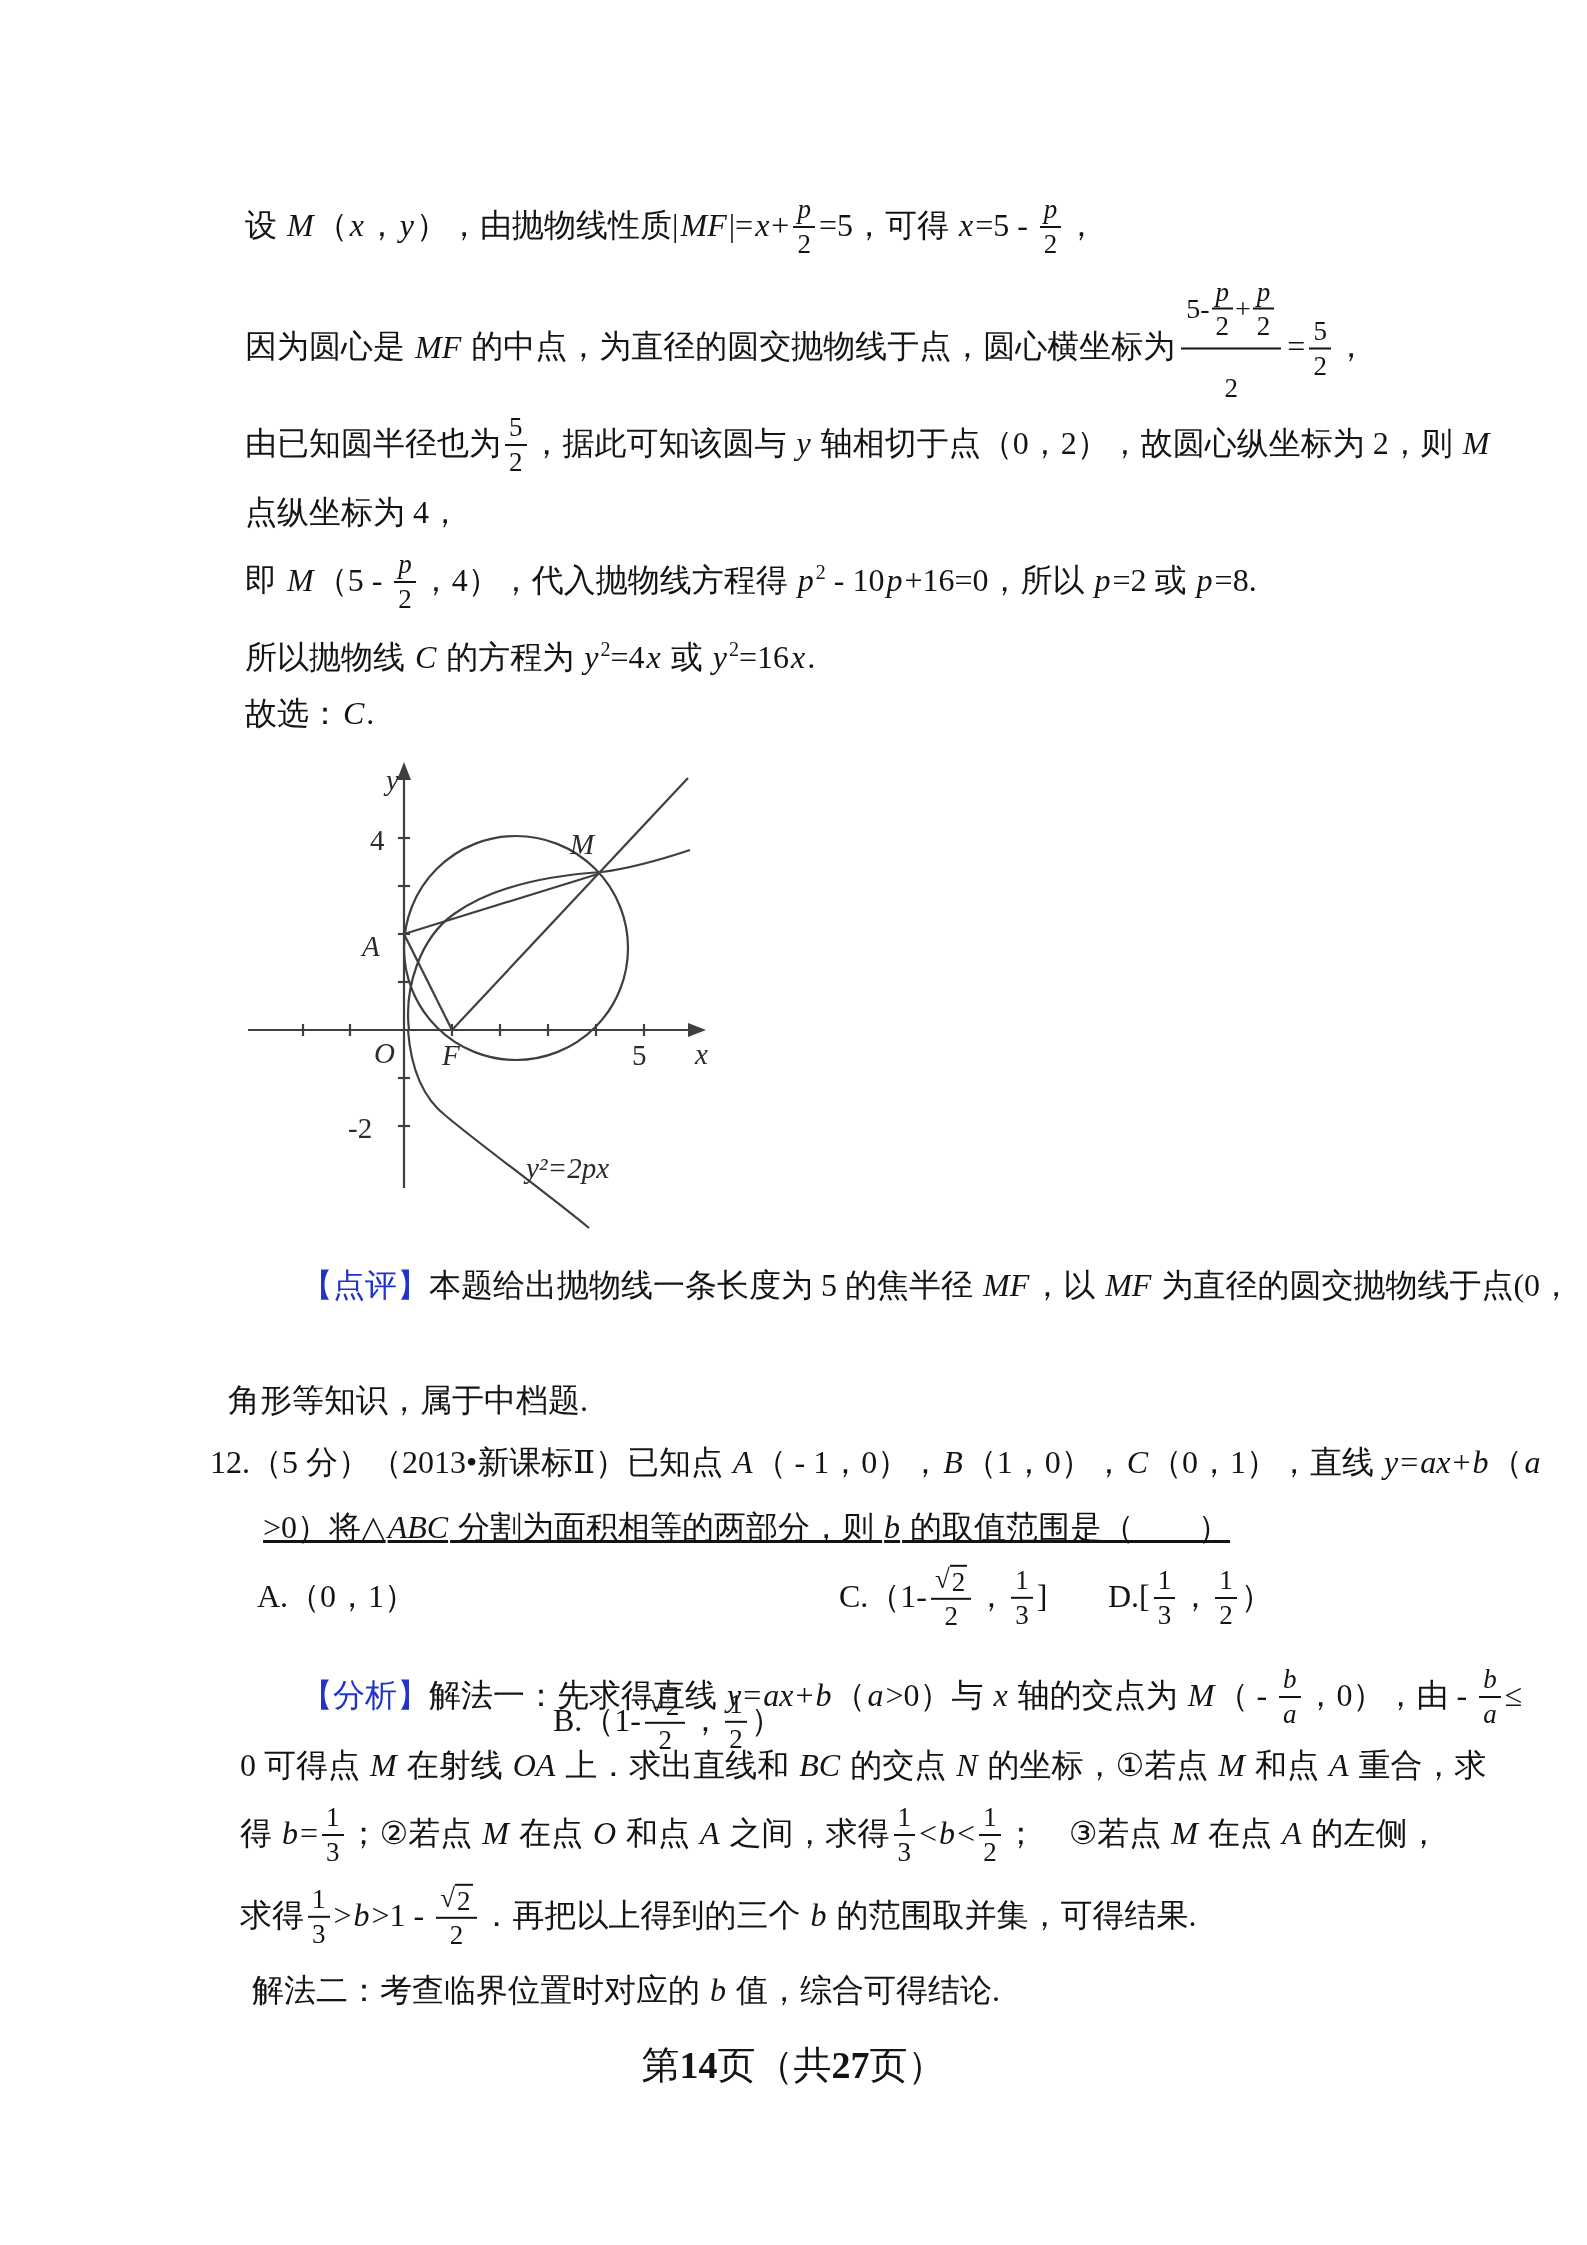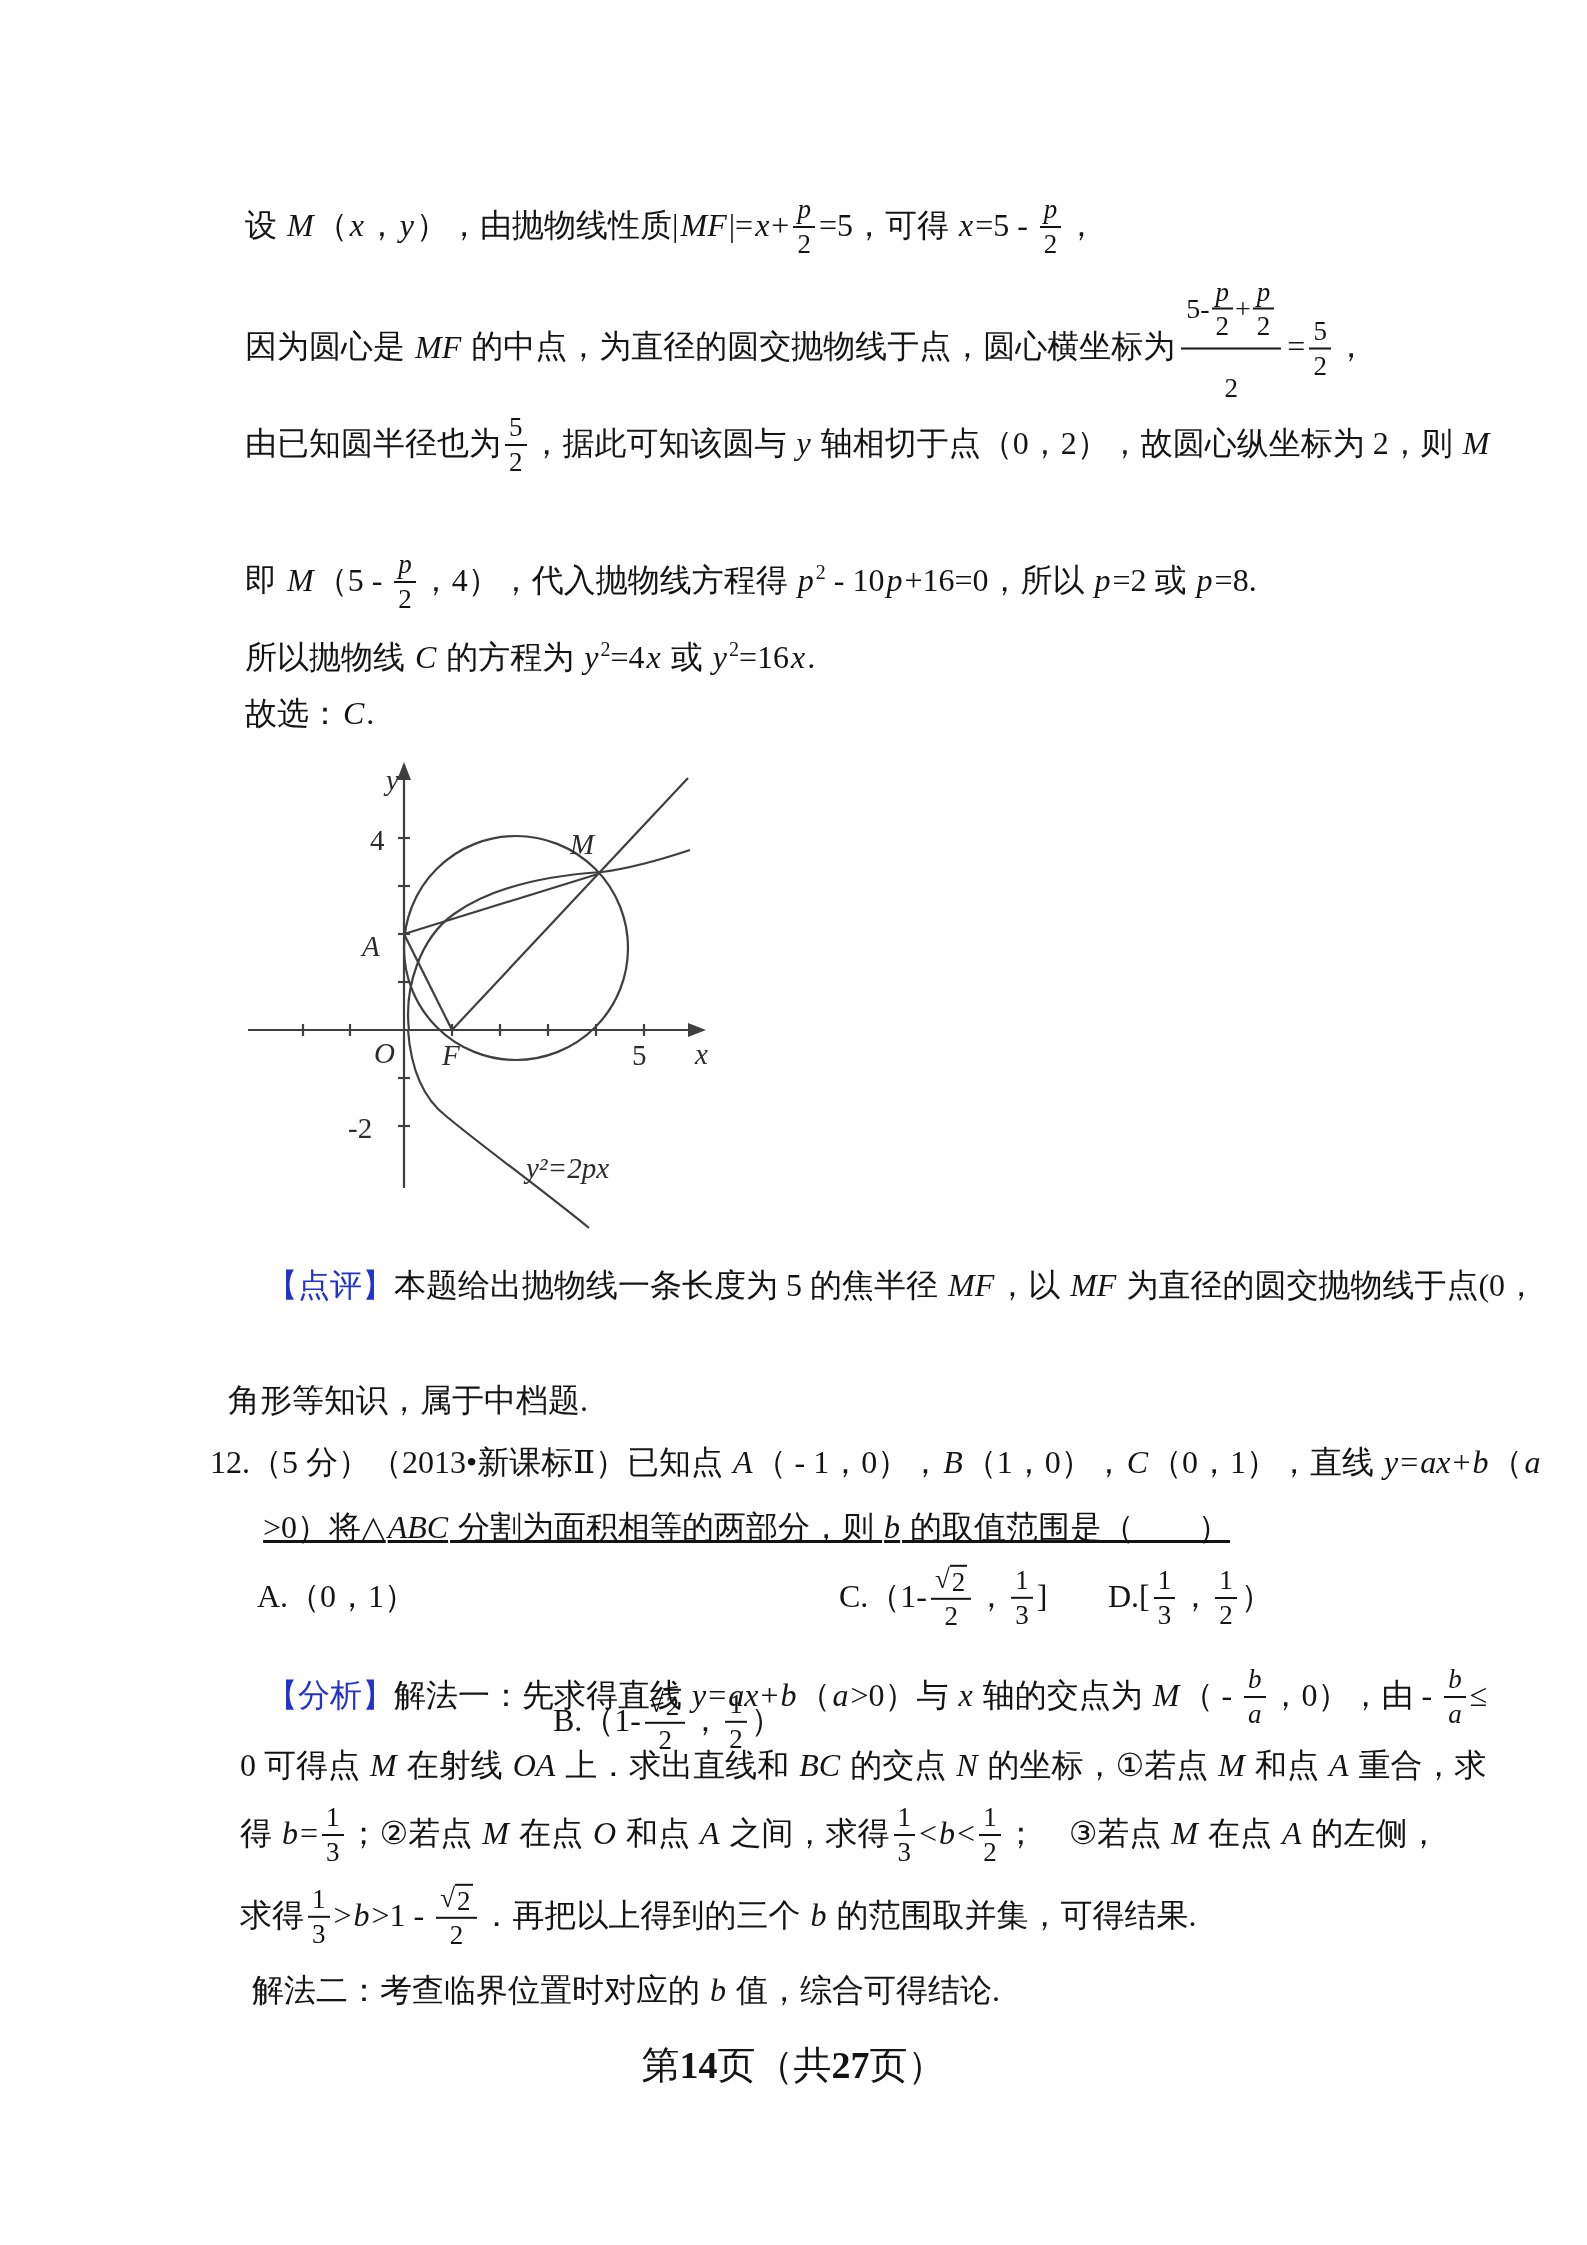--- a/index.html
+++ b/index.html
@@ -9,21 +9,21 @@
     color:#141414;overflow:hidden;
   }
   .page{position:absolute;inset:0;}
   .line{
     position:absolute;white-space:nowrap;font-size:32px;line-height:74px;
     transform:translateY(-50%);
   }
   .tk{font-style:normal;}
   .var{font-style:italic;font-family:"Liberation Serif","DejaVu Serif",serif;padding:0 2px;}
   sup{font-size:20px;line-height:0;vertical-align:super;}
-  .badge{color:#2233cc;}
+  .badge{color:#2233cc;margin-left:35px;}
   .bnum{font-weight:bold;}
   
   .frac{
     display:inline-block;vertical-align:middle;text-align:center;
     font-size:27px;line-height:1.12;margin:0 4px;position:relative;top:-2px;
   }
   .frac .fn{display:block;border-bottom:2px solid #141414;padding:0 4px 1px;}
   .frac .fd{display:block;padding-top:1px;}
   .it{font-style:italic;}
   
@@ -56,20 +56,21 @@
             <span class="fn it">p</span>
             <span class="fd">2</span>
           </span>
           <span class="tk">+</span>
           <span class="frac">
             <span class="fn it">p</span>
             <span class="fd">2</span>
           </span>
         </span><span class="bfd">2</span></span><span class="tk">=</span><span class="frac"><span class="fn">5</span><span class="fd">2</span></span><span class="tk">，</span></div>
   <div class="line" style="left:245px;top:443px;"><span class="tk">由已知圆半径也为</span><span class="frac"><span class="fn">5</span><span class="fd">2</span></span><span class="tk">，据此可知该圆与 </span><span class="var">y</span><span class="tk"> 轴相切于点（0，2），故圆心纵坐标为 2，则 </span><span class="var">M</span></div>
+  <div class="line" style="left:245px;top:512px;"><span class="tk">点纵坐标为 4，</span></div>
   <div class="line" style="left:245px;top:580px;"><span class="tk">即 </span><span class="var">M</span><span class="tk">（5 - </span><span class="frac"><span class="fn it">p</span><span class="fd">2</span></span><span class="tk">，4），代入抛物线方程得 </span><span class="var">p</span><sup>2</sup><span class="tk"> - 10</span><span class="var">p</span><span class="tk">+16=0，所以 </span><span class="var">p</span><span class="tk">=2 或 </span><span class="var">p</span><span class="tk">=8.</span></div>
   <div class="line" style="left:245px;top:657px;"><span class="tk">所以抛物线 </span><span class="var">C</span><span class="tk"> 的方程为 </span><span class="var">y</span><sup>2</sup><span class="tk">=4</span><span class="var">x</span><span class="tk"> 或 </span><span class="var">y</span><sup>2</sup><span class="tk">=16</span><span class="var">x</span><span class="tk">.</span></div>
   <div class="line" style="left:245px;top:713px;"><span class="tk">故选：</span><span class="var">C</span><span class="tk">.</span></div>
 
   <div class="figure-wrap">
     <svg width="480" height="492" viewBox="0 0 480 492">
       <g stroke="#3f3f3f" stroke-width="2.2" fill="none">
 
         <line x1="8" y1="272" x2="450" y2="272"></line>
         <polygon points="448,265 466,272 448,279" fill="#3f3f3f" stroke="none"></polygon>

